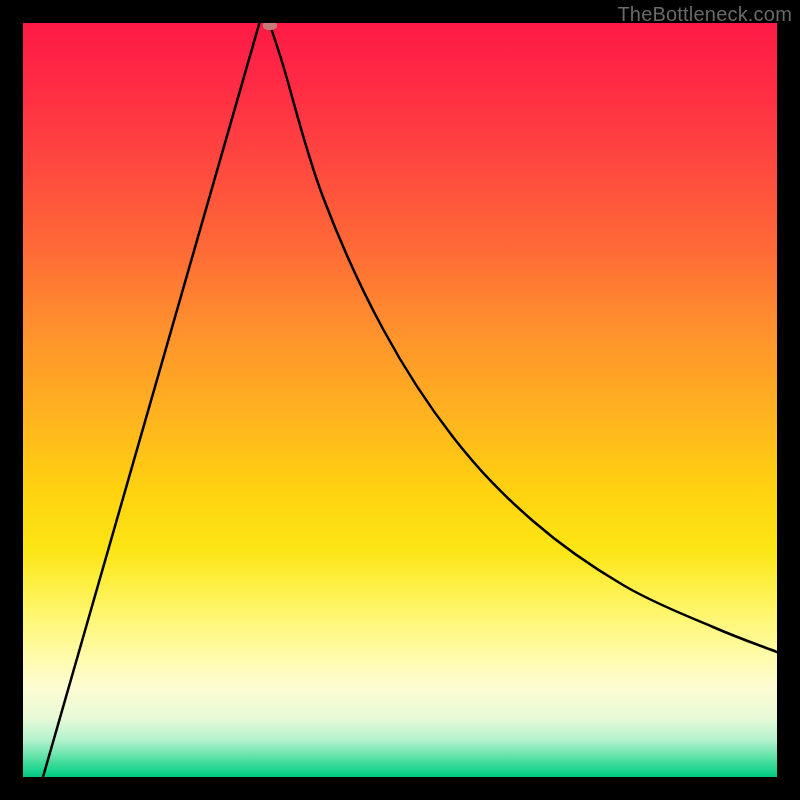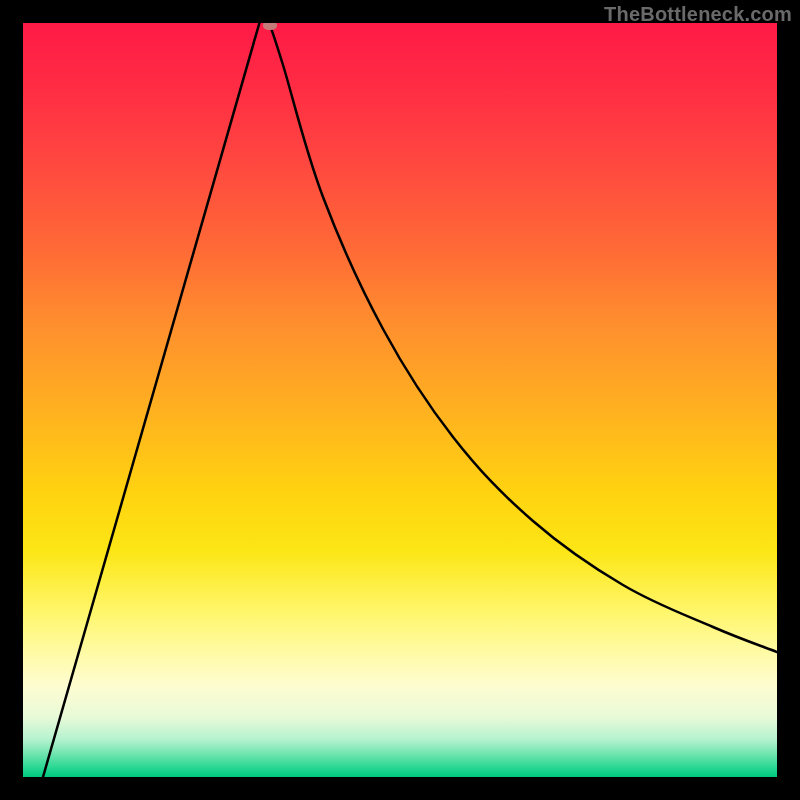--- a/index.html
+++ b/index.html
@@ -42,21 +42,21 @@
       position:absolute;
       width:14px; height:9px;
       background:#c57a7a;
       border-radius:6px / 4px;
     }
     .watermark {
       position:absolute;
       top:3px; right:8px;
       color:#6a6a6a;
       font-size:20px;
-      font-weight:700;
+      font-weight:400;
       letter-spacing:0.2px;
     }
   </style>
 </head>
 <body>
 
 <div class="watermark">TheBottleneck.com</div>
 
 <div class="frame">
   <div class="gradient"></div>

